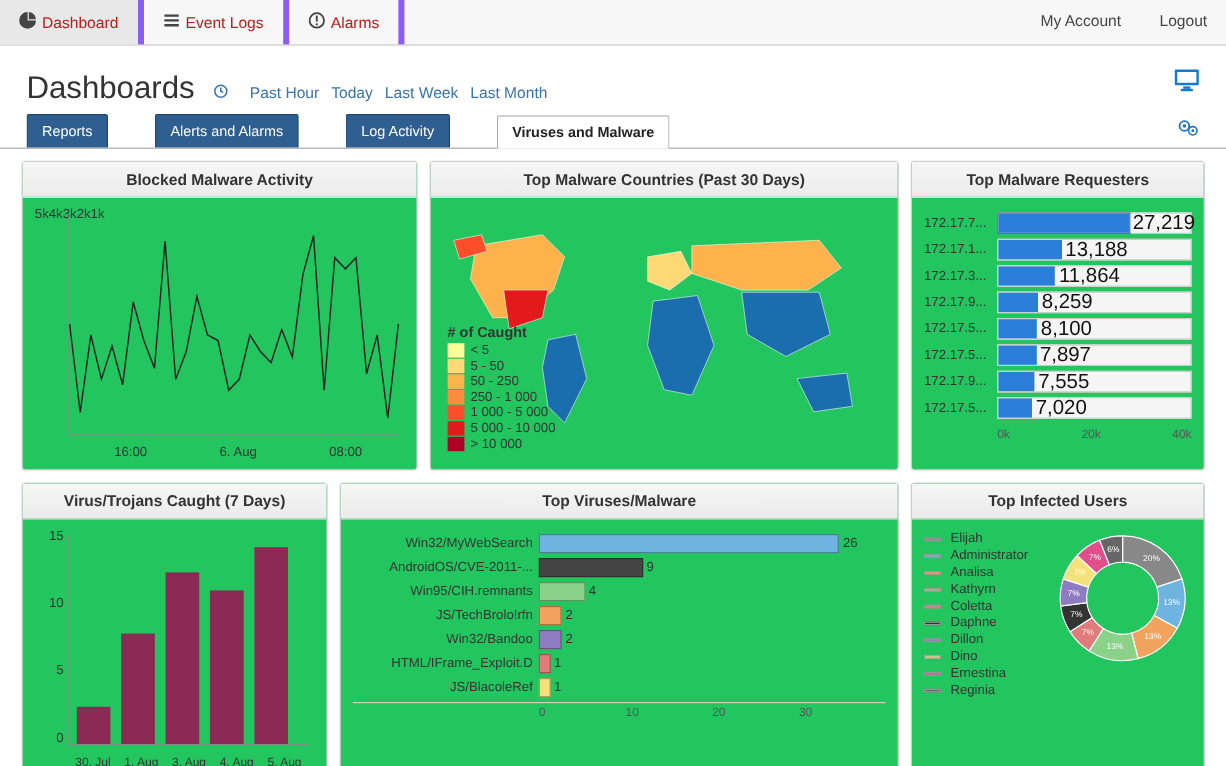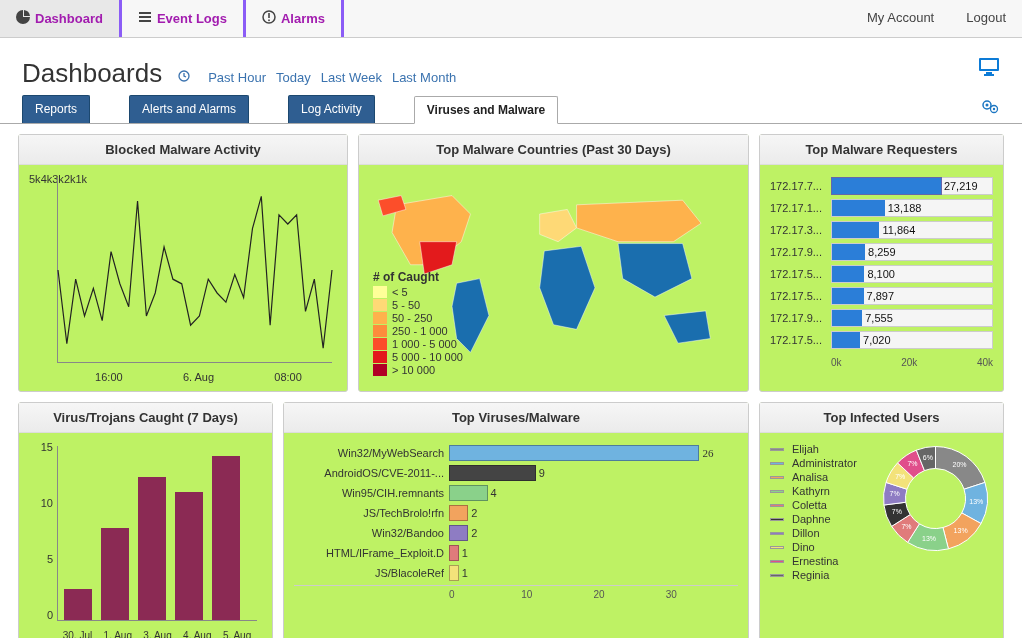--- a/index.html
+++ b/index.html
@@ -1,62 +1,62 @@
 <!DOCTYPE html>
 <html><head>
   <meta charset="utf-8">
   <style>
     * { margin: 0; padding: 0; box-sizing: border-box; }
     body { font-family: "Helvetica Neue", Arial, sans-serif; background: #fff; color: #333; font-size: 13px; }
 
     .topbar { display: flex; justify-content: space-between; align-items: stretch; border-bottom: 1px solid #ccc; background: #f7f7f7; }
     .topbar .left { display: flex; }
     .topbar .right { display: flex; }
-    .nav-item { padding: 10px 16px; border-right: 3px solid #8b5cf6; cursor: pointer; display: flex; align-items: center; gap: 5px; color: #a21caf; font-weight: bold; }
+    .nav-item { padding: 10px 16px; border-right: 5px solid #8b5cf6; cursor: pointer; display: flex; align-items: center; gap: 5px; color: #b91c1c; }
     .nav-item.active { background: #e8e8e8; }
     .nav-right { padding: 10px 16px; cursor: pointer; color: #444; }
     .icon { display: inline-block; }
 
     .heading-row { display: flex; justify-content: space-between; align-items: center; padding: 12px 22px 6px 22px; }
     .heading-left { display: flex; align-items: baseline; gap: 16px; }
     .page-title { font-size: 26px; font-weight: 400; color: #333; }
     .time-links { display: flex; gap: 10px; margin-top: 20px; }
     .time-link { color: #3b73af; cursor: pointer; font-size: 13px; }
     .time-link-icon { color: #3b73af; margin-right: 2px; }
     .monitor-icon { color: #0d7bd6; font-size: 22px; }
 
     .tab-row { display: flex; justify-content: space-between; align-items: center; padding: 0 22px; border-bottom: 1px solid #aaa; }
     .tabs { display: flex; gap: 36px; }
     .tab { background: #2f5e91; color: #fff; padding: 6px 12px; border: 1px solid #1c486f; border-bottom: none; margin-right: 3px; cursor: pointer; font-size: 12px; border-radius: 2px 2px 0 0; }
     .tab.active { background: #fff; color: #222; border: 1px solid #aaa; border-bottom: 1px solid #fff; position: relative; top: 1px; font-weight: bold; }
     .gear-icon { color: #1c76c2; font-size: 16px; cursor: pointer; }
 
     .grid { padding: 10px 18px; display: grid; grid-template-columns: 330px 1fr 245px; grid-gap: 10px; }
     .row2 { display: grid; grid-template-columns: 255px 1fr 245px; grid-gap: 10px; padding: 0 18px 18px 18px; }
-    .panel { border: 1px solid #ccc; border-radius: 3px; background: #bef264; position: relative; }
+    .panel { border: 1px solid #ccc; border-radius: 3px; background: #22c55e; position: relative; }
     .panel-header { background: linear-gradient(#f6f6f6, #ebebeb); border-bottom: 1px solid #ddd; padding: 7px 10px; text-align: center; font-weight: bold; font-size: 13px; }
     .panel-body { padding: 8px 10px; }
 
     .chart-area { position: relative; width: 100%; height: 210px; }
     .y-axis { position: absolute; left: 0; top: 0; bottom: 20px; width: 28px; display: flex; flex-direction: row; justify-content: space-between; text-align: right; font-size: 11px; color: #333; }
     .plot { position: absolute; left: 28px; right: 5px; top: 5px; bottom: 20px; border-left: 1px solid #888; border-bottom: 1px solid #888; }
     .x-labels { position: absolute; left: 36px; right: 5px; bottom: 0; display: flex; justify-content: space-around; font-size: 11px; }
 
     
     .legend-box { position: absolute; left: 10px; bottom: 10px; z-index: 5; background: rgba(255,255,255,0); padding: 4px; }
     .legend-title { font-weight: bold; font-size: 12px; margin-bottom: 2px; }
     .legend-row { display: flex; align-items: center; gap: 5px; font-size: 11px; margin: 1px 0; }
     .swatch { width: 14px; height: 12px; }
 
     
     .req-row { display: flex; align-items: center; gap: 6px; margin: 4px 0; font-size: 11px; }
     .req-label { width: 55px; color: #333; overflow: hidden; text-overflow: ellipsis; white-space: nowrap; }
     .req-bar-area { flex: 1; height: 18px; background: #f5f5f5; border: 1px solid #ccc; position: relative; }
     .req-bar { position: absolute; top: 0; bottom: 0; left: 0; background: #2b7ed8; }
-    .req-val { position: absolute; top: 0; height: 100%; display: flex; align-items: center; padding: 0 3px; font-size: 11px; color: #111; }
+    .req-val { position: absolute; top: 0; height: 100%; display: flex; align-items: center; padding: 0 3px; font-size: 17px; color: #111; }
     .req-axis { display: flex; justify-content: space-between; font-size: 10px; color: #555; padding: 4px 0 0 61px; }
 
     
     .vt-chart { position: relative; width: 100%; height: 200px; }
     .vt-plot { position: absolute; left: 28px; right: 5px; top: 5px; bottom: 20px; display: flex; align-items: flex-end; gap: 9px; border-left: 1px solid #888; border-bottom: 1px solid #888; padding: 0 6px; }
     .vt-bar { width: 28px; background: #8b2a54; }
     .vt-y { position: absolute; left: 0; top: 0; bottom: 20px; width: 24px; display: flex; flex-direction: column; justify-content: space-between; text-align: right; font-size: 11px; }
     .vt-x { position: absolute; left: 28px; right: 5px; bottom: 0; display: flex; justify-content: space-around; font-size: 10px; }
 
     
@@ -347,21 +347,21 @@
   </div>
 
   <div class="panel">
     <div class="panel-header">Top Viruses/Malware</div>
     <div class="panel-body">
       <div id="tv-rows">
           <div class="tv-row">
             <span class="tv-label">Win32/MyWebSearch</span>
             <div class="tv-area">
               <div class="tv-bar" style="width: 86.6667%; background: rgb(111, 179, 224); border: 1px solid rgba(0, 0, 0, 0.3);"></div>
-              <span class="tv-val" style="left: 86.6667%; font-family: Liberation Serif, serif;">26</span>
+              <span class="tv-val" style="left: 86.6667%;">26</span>
             </div>
           </div>
           <div class="tv-row">
             <span class="tv-label">AndroidOS/CVE-2011-...</span>
             <div class="tv-area">
               <div class="tv-bar" style="width: 30%; background: rgb(68, 68, 68); border: 1px solid rgba(0, 0, 0, 0.3);"></div>
               <span class="tv-val" style="left: 30%;">9</span>
             </div>
           </div>
           <div class="tv-row">

